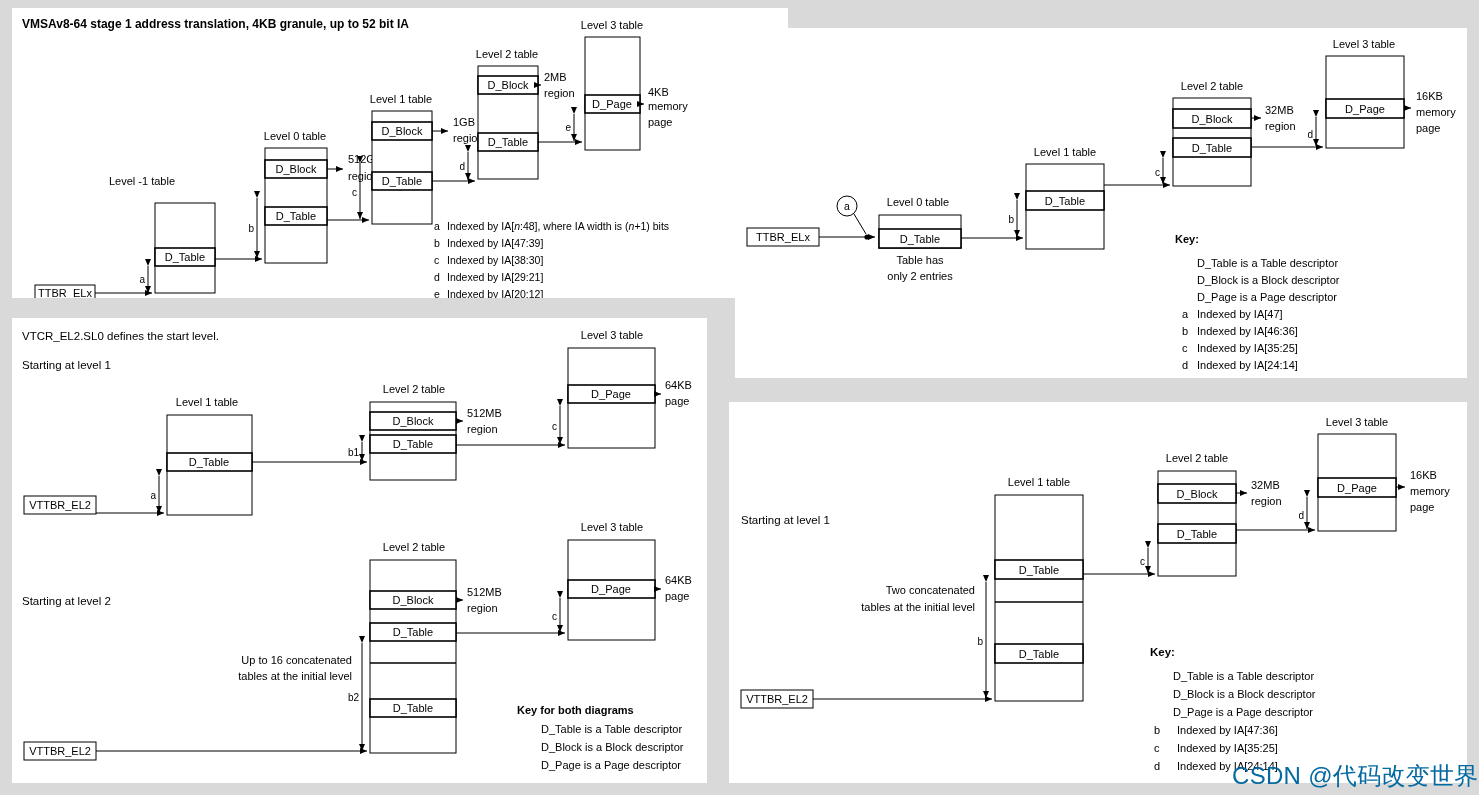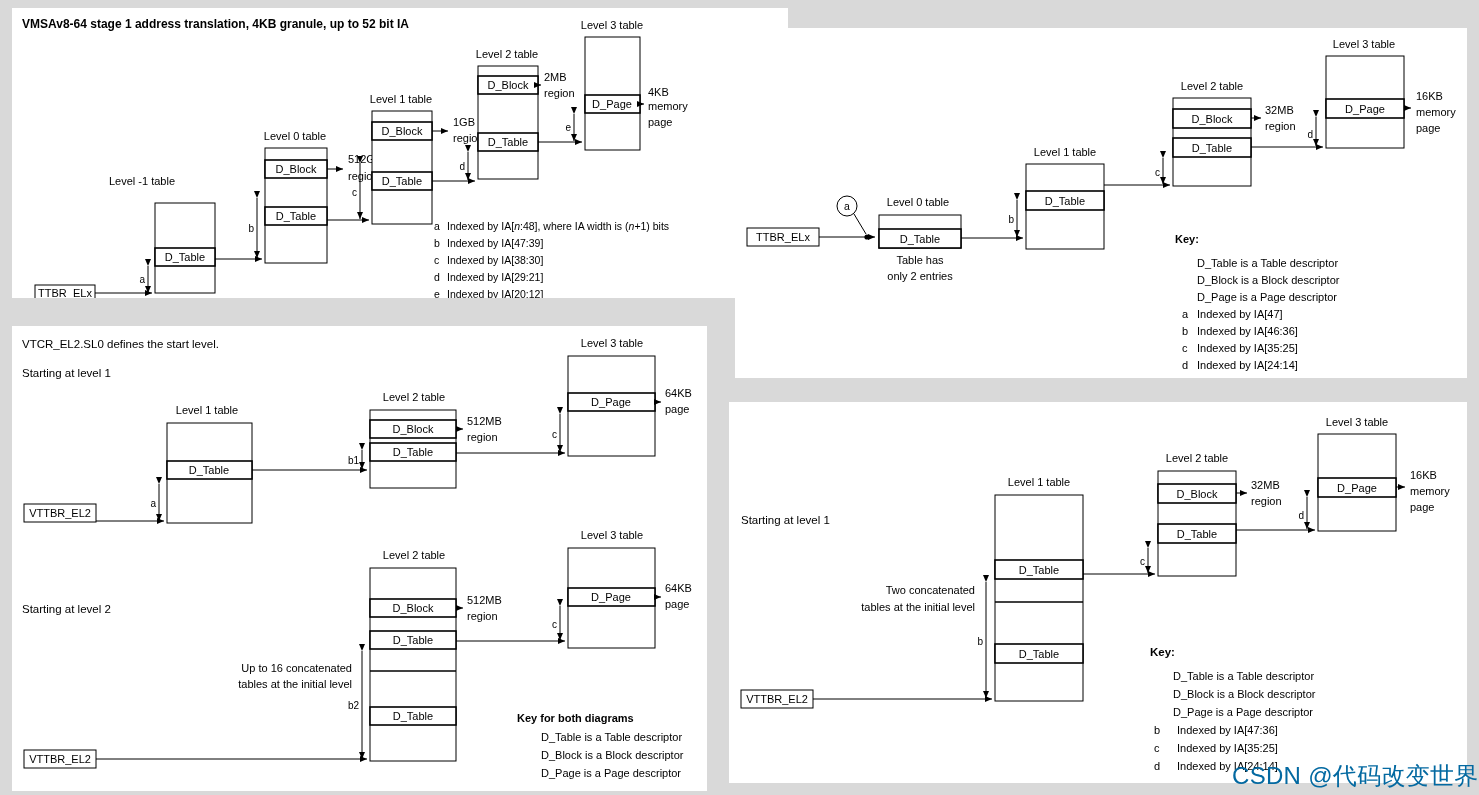--- a/index.html
+++ b/index.html
@@ -7,21 +7,21 @@
   body{
     width:1479px;height:795px;
     background:#d9d9d9;
     font-family:"Liberation Sans", sans-serif;
     position:relative;
     overflow:hidden;
   }
   .panel{position:absolute;background:#ffffff;overflow:hidden;}
   
   #panel-tl{left:12px;top:8px;width:776px;height:290px;}
-  #panel-bl{left:12px;top:318px;width:695px;height:465px;margin-top:8px;}
+  #panel-bl{left:12px;top:318px;width:695px;height:465px;}
   #panel-tr{left:735px;top:28px;width:732px;height:350px;}
   #panel-br{left:729px;top:402px;width:738px;height:381px;}
 
   svg{display:block;}
   svg text{font-family:"Liberation Sans", sans-serif;}
 
   .watermark{
     position:absolute;
     left:1232px;top:760px;
     font-family:"Liberation Sans", sans-serif;

